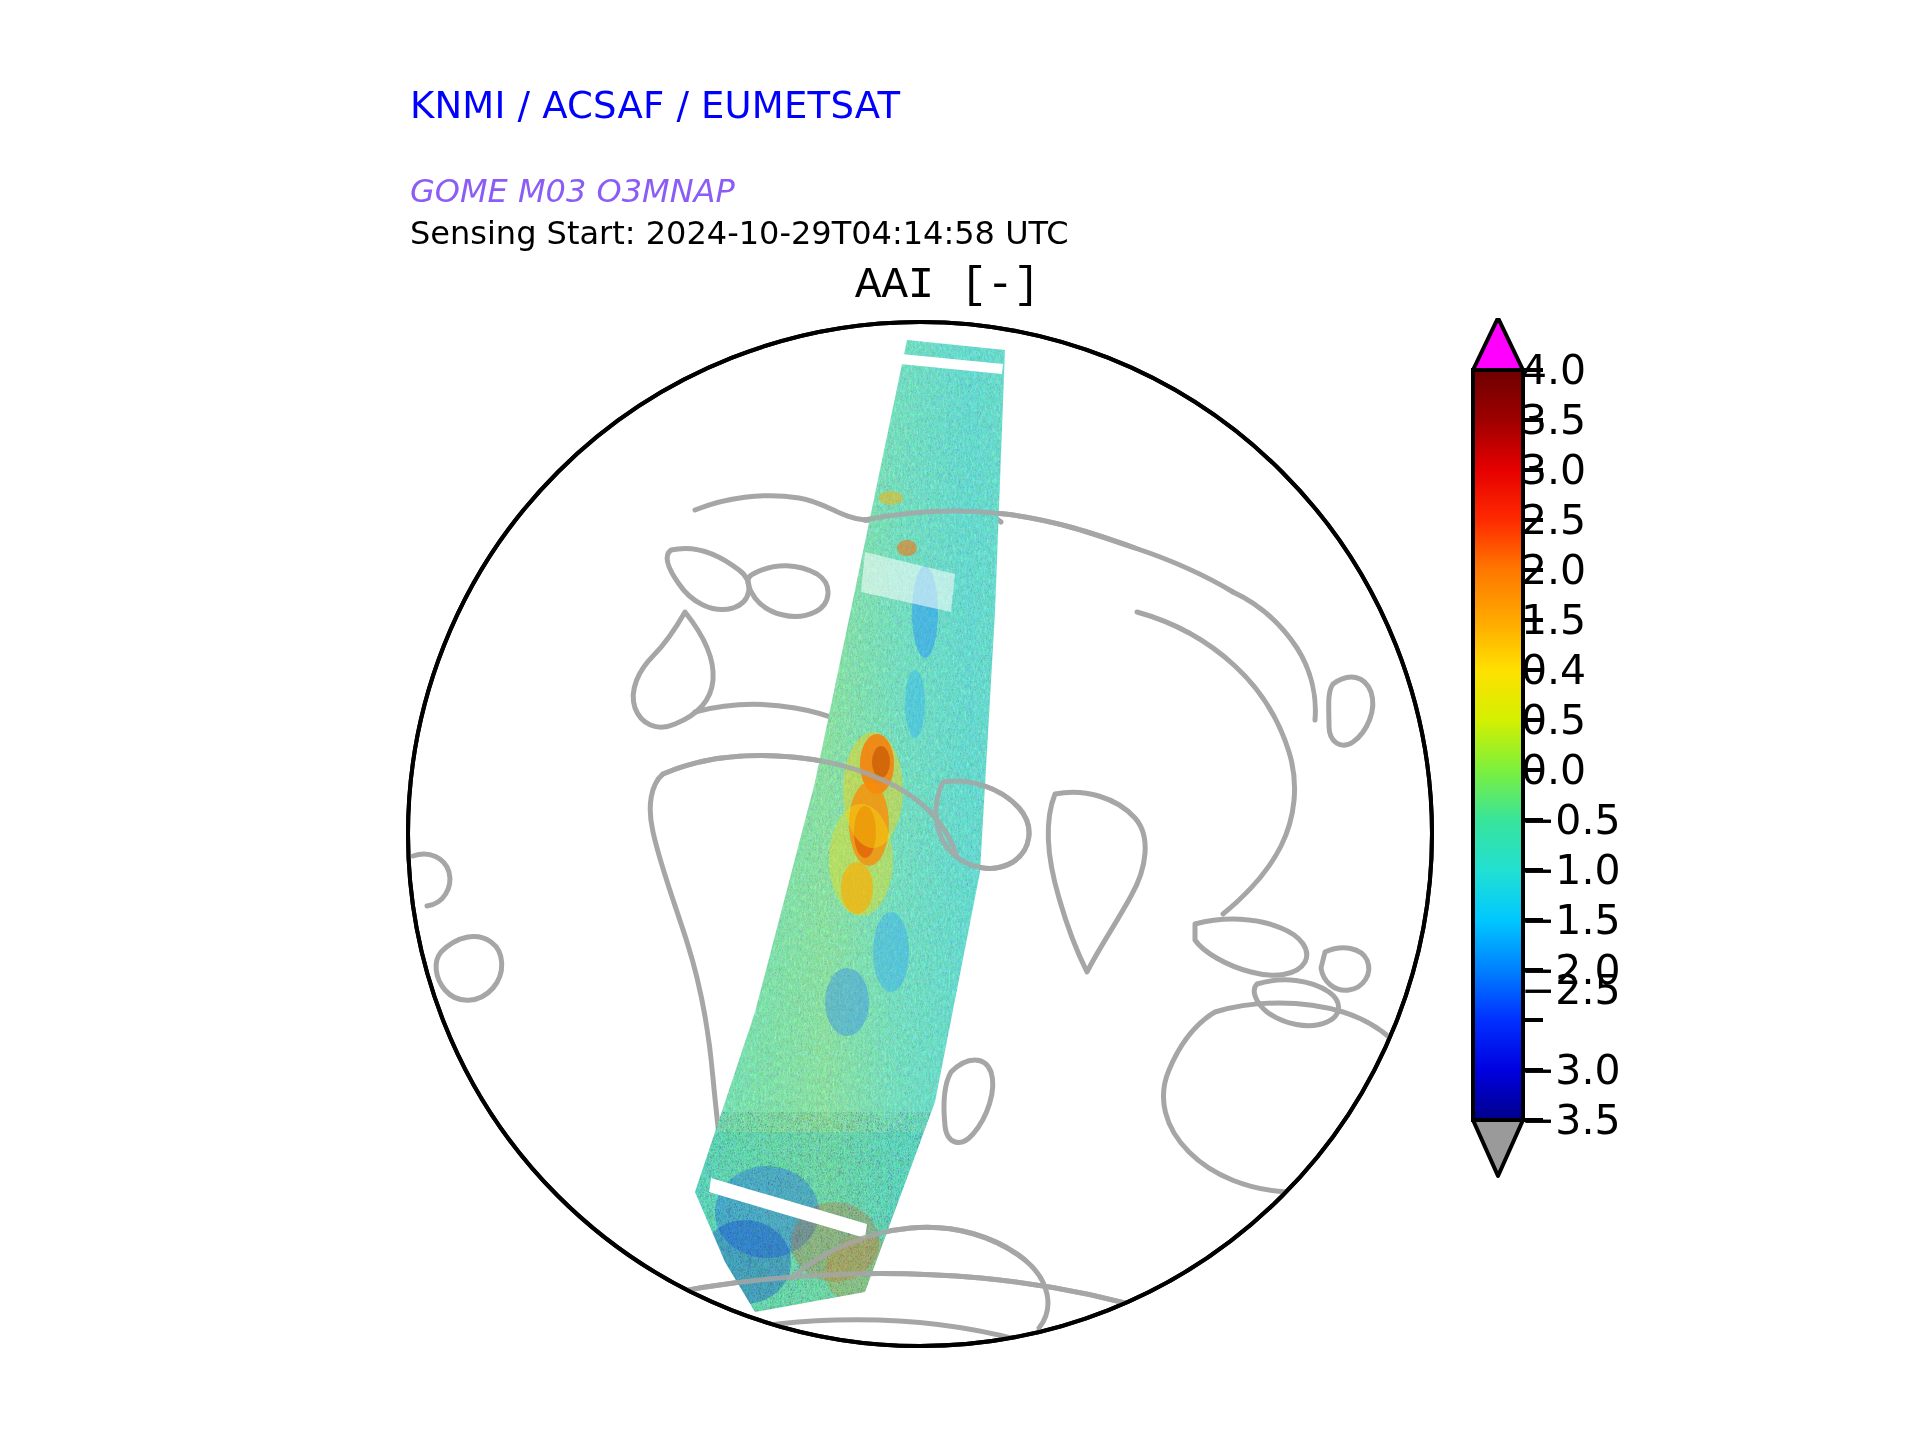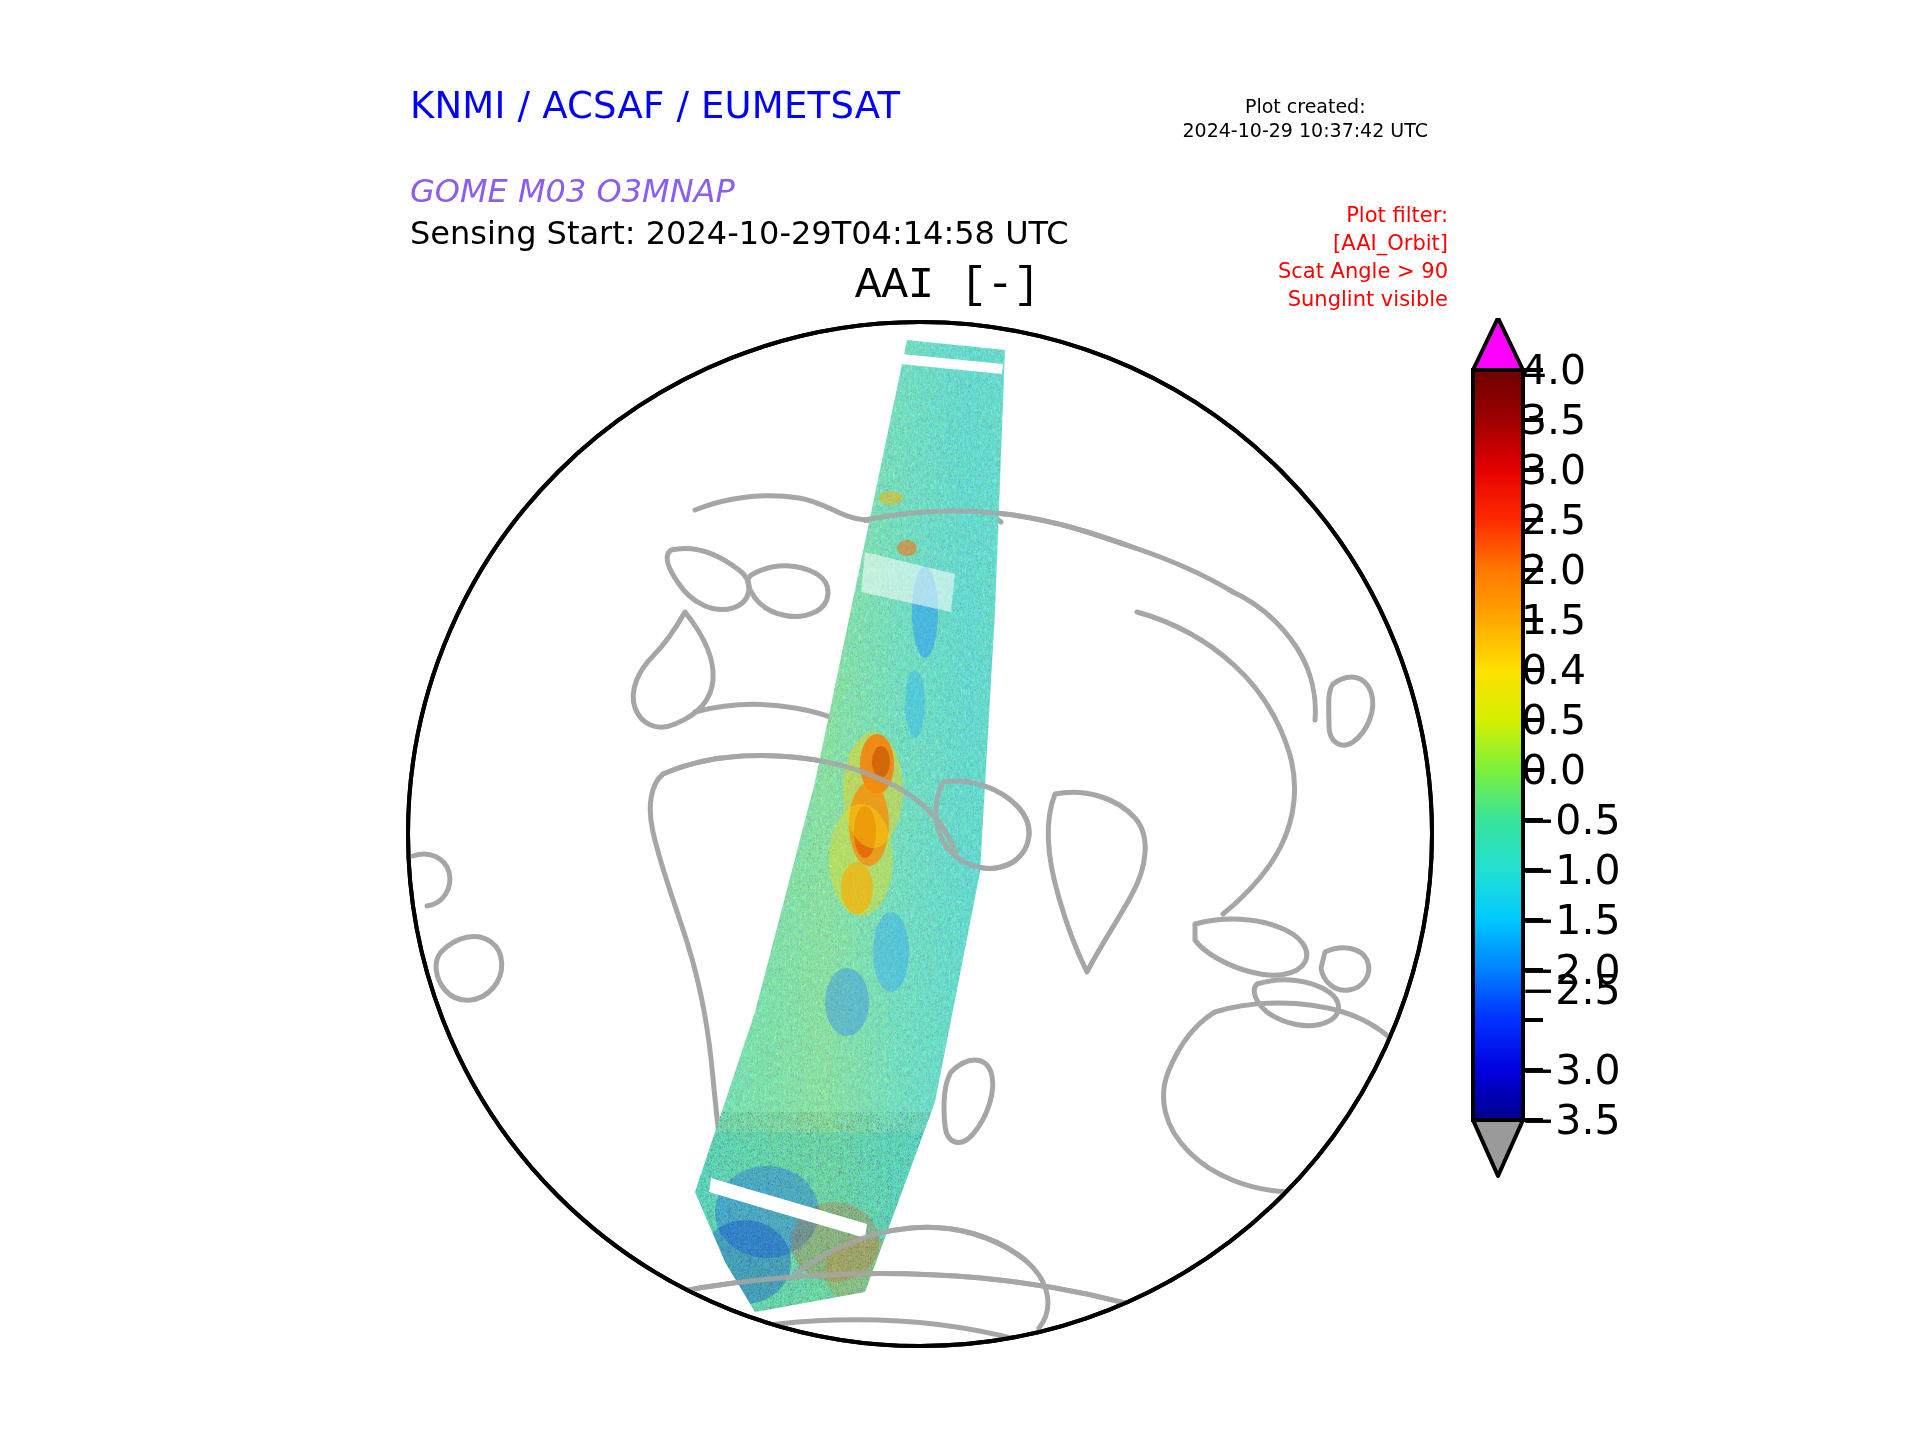--- a/index.html
+++ b/index.html
@@ -123,31 +123,21 @@
 </head>
 <body>
 
 <div id="page">
 
   <div class="hdr-agency">KNMI / ACSAF / EUMETSAT</div>
   <div class="hdr-product">GOME M03 O3MNAP</div>
   <div class="hdr-sensing">Sensing Start: 2024-10-29T04:14:58 UTC</div>
   <div class="hdr-quantity">AAI [-]</div>
 
-  <div class="plot-created">
-    <div>Plot created:</div>
-    <div>2024-10-29 10:37:42 UTC</div>
-  </div>
-
-  <div class="plot-filter">
-    <div>Plot filter:</div>
-    <div>[AAI_Orbit]</div>
-    <div>Scat Angle &gt; 90</div>
-    <div>Sunglint visible</div>
-  </div>
+
 
   <div id="map-area">
     <svg id="globe-svg" width="1050" height="1050" viewBox="0 0 1050 1050">
       <defs>
         <clipPath id="globeClip">
           <circle cx="525" cy="522" r="512"></circle>
         </clipPath>
         <clipPath id="swathClip">
           <path d="M 512,28 L 610,38 L 600,300 L 585,560 L 540,790 L 470,980 L 360,1000
                    L 330,950 L 300,880 L 360,700 L 420,470 L 470,230 Z"></path>

